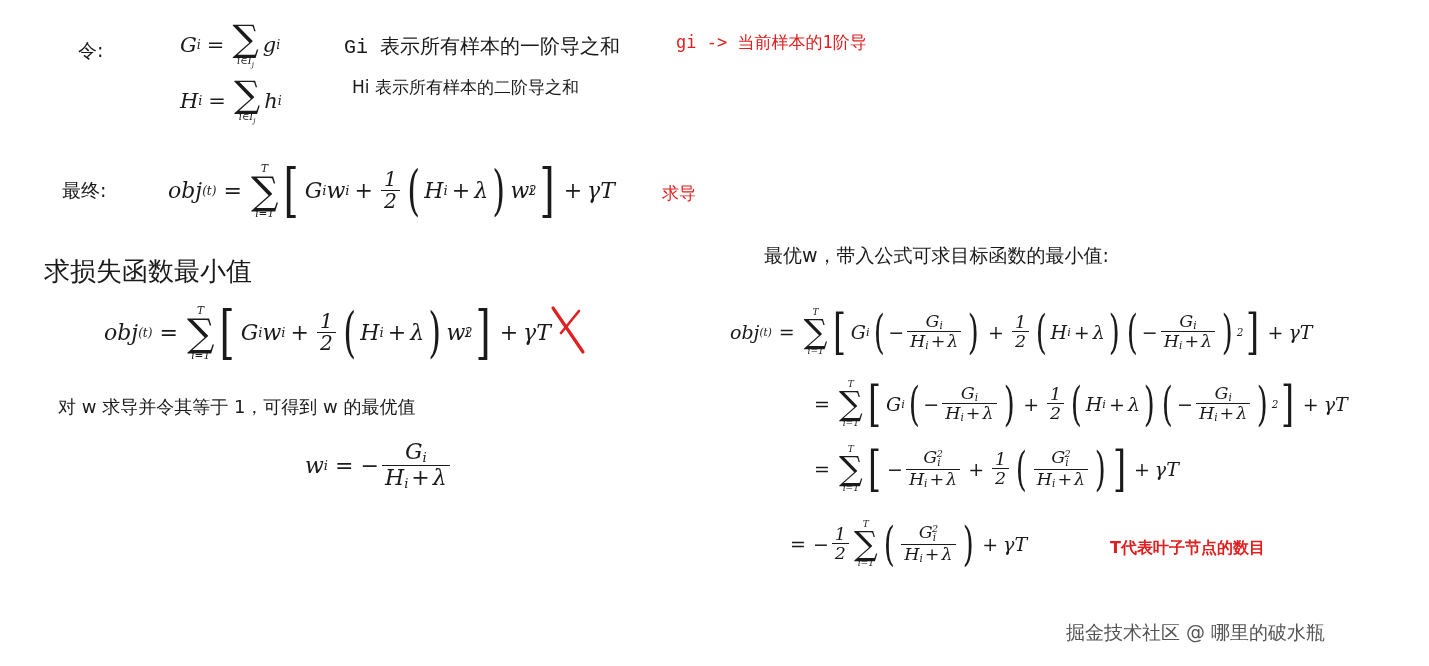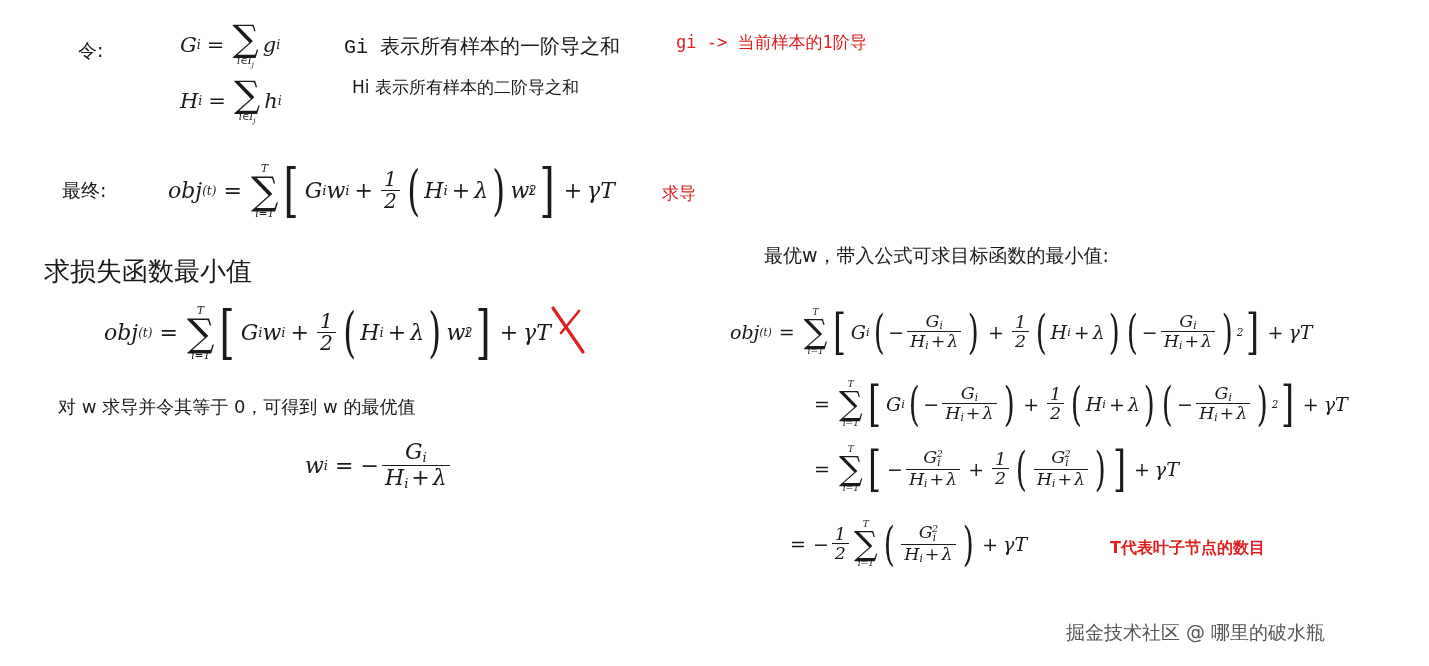--- a/index.html
+++ b/index.html
@@ -213,21 +213,21 @@
     <span style="font-style:normal;margin:0 5px;">+</span>
     <span>γT</span>
   </span>
 </div>
 
 <svg class="abs" id="slash" viewBox="0 0 40 54">
   <path d="M4 5 L34 49" stroke="#e02020" stroke-width="3.2" fill="none" stroke-linecap="round"></path>
   <path d="M30 8 L12 30" stroke="#e02020" stroke-width="2.6" fill="none" stroke-linecap="round"></path>
 </svg>
 
-<div class="abs cjk" id="dui-w">对 w 求导并令其等于 0，可得到 w 的最优值</div>
+<div class="abs cjk" id="dui-w">对 w 求导并令其等于 1，可得到 w 的最优值</div>
 
 <div class="abs math" id="wi-opt">
   <span class="mrow">
     <span>w</span>
       <sub class="idx">i</sub>
     <span style="font-style:normal;margin:0 7px;">=</span>
     <span style="font-style:normal;">−</span>
     <span class="frac" style="font-size:1em;">
       <span class="num"><span>G</span><sub class="idx">i</sub></span>
       <span class="den"><span>H</span><sub class="idx">i</sub><span style="font-style:normal;margin:0 3px;">+</span><span>λ</span></span>

